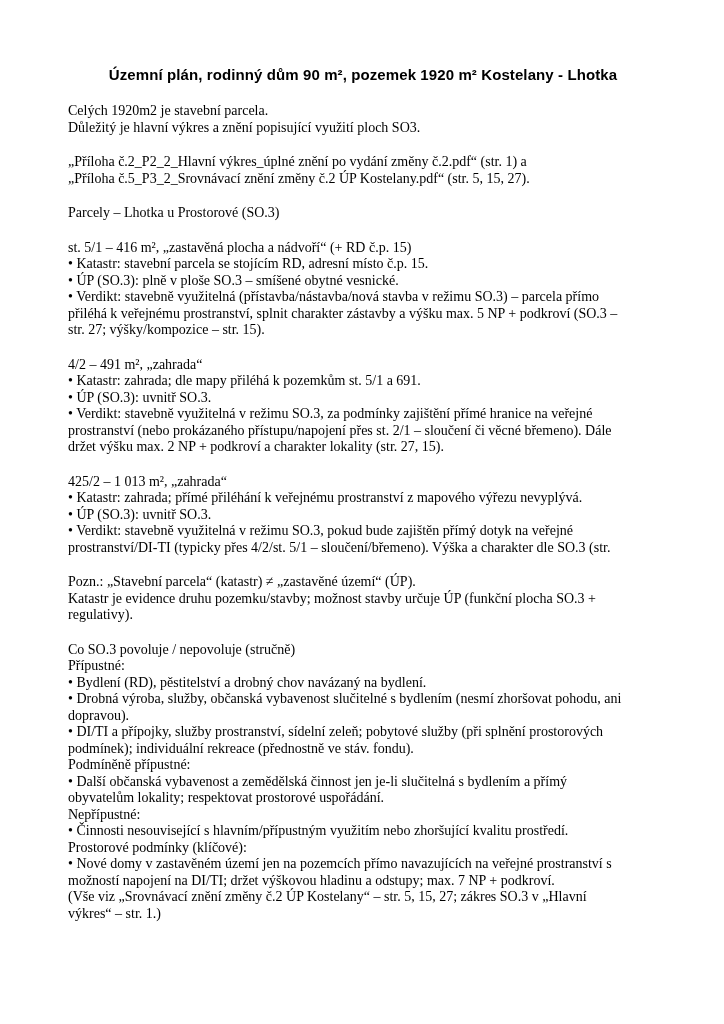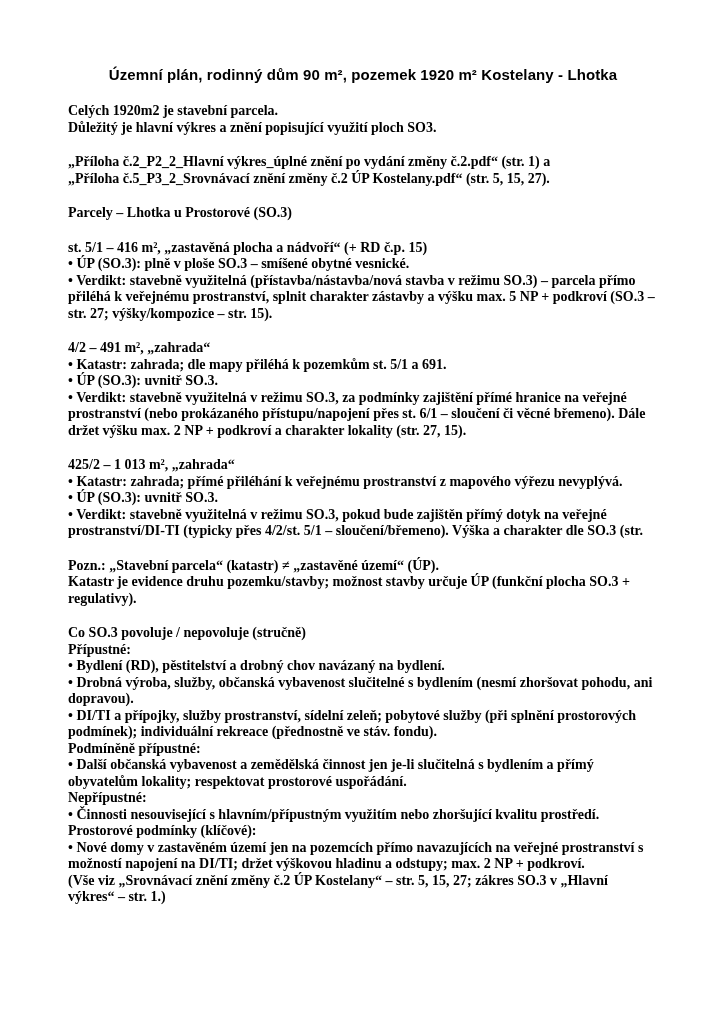--- a/index.html
+++ b/index.html
@@ -25,21 +25,20 @@
     line-height: 18px;
     text-align: center;
     margin: 0 0 19px 0;
     letter-spacing: 0.1px;
   }
   .doc-body {
     width: 590px;
   }
   .block {
     margin: 0 0 18px 0;
-    font-weight: bold;
   }
   .block:last-child {
     margin-bottom: 16px;
   }
   .line {
     font-size: 14px;
     line-height: 16.5px;
     white-space: pre-wrap;
   }
 </style>
@@ -55,31 +54,32 @@
       </div>
       <div class="block">
         <div class="line">„Příloha č.2_P2_2_Hlavní výkres_úplné znění po vydání změny č.2.pdf“ (str. 1) a</div>
         <div class="line">„Příloha č.5_P3_2_Srovnávací znění změny č.2 ÚP Kostelany.pdf“ (str. 5, 15, 27).</div>
       </div>
       <div class="block">
         <div class="line">Parcely – Lhotka u Prostorové (SO.3)</div>
       </div>
       <div class="block">
         <div class="line">st. 5/1 – 416 m², „zastavěná plocha a nádvoří“ (+ RD č.p. 15)</div>
+        <div class="line">• Katastr: stavební parcela se stojícím RD, adresní místo č.p. 15.</div>
         <div class="line">• ÚP (SO.3): plně v ploše SO.3 – smíšené obytné vesnické.</div>
         <div class="line">• Verdikt: stavebně využitelná (přístavba/nástavba/nová stavba v režimu SO.3) – parcela přímo</div>
         <div class="line">přiléhá k veřejnému prostranství, splnit charakter zástavby a výšku max. 5 NP + podkroví (SO.3 –</div>
         <div class="line">str. 27; výšky/kompozice – str. 15).</div>
       </div>
       <div class="block">
         <div class="line">4/2 – 491 m², „zahrada“</div>
         <div class="line">• Katastr: zahrada; dle mapy přiléhá k pozemkům st. 5/1 a 691.</div>
         <div class="line">• ÚP (SO.3): uvnitř SO.3.</div>
         <div class="line">• Verdikt: stavebně využitelná v režimu SO.3, za podmínky zajištění přímé hranice na veřejné</div>
-        <div class="line">prostranství (nebo prokázaného přístupu/napojení přes st. 6/1 – sloučení či věcné břemeno). Dále</div>
+        <div class="line">prostranství (nebo prokázaného přístupu/napojení přes st. 2/1 – sloučení či věcné břemeno). Dále</div>
         <div class="line">držet výšku max. 2 NP + podkroví a charakter lokality (str. 27, 15).</div>
       </div>
       <div class="block">
         <div class="line">425/2 – 1 013 m², „zahrada“</div>
         <div class="line">• Katastr: zahrada; přímé přiléhání k veřejnému prostranství z mapového výřezu nevyplývá.</div>
         <div class="line">• ÚP (SO.3): uvnitř SO.3.</div>
         <div class="line">• Verdikt: stavebně využitelná v režimu SO.3, pokud bude zajištěn přímý dotyk na veřejné</div>
         <div class="line">prostranství/DI-TI (typicky přes 4/2/st. 5/1 – sloučení/břemeno). Výška a charakter dle SO.3 (str.</div>
       </div>
       <div class="block">
@@ -95,18 +95,18 @@
         <div class="line">dopravou).</div>
         <div class="line">• DI/TI a přípojky, služby prostranství, sídelní zeleň; pobytové služby (při splnění prostorových</div>
         <div class="line">podmínek); individuální rekreace (přednostně ve stáv. fondu).</div>
         <div class="line">Podmíněně přípustné:</div>
         <div class="line">• Další občanská vybavenost a zemědělská činnost jen je-li slučitelná s bydlením a přímý</div>
         <div class="line">obyvatelům lokality; respektovat prostorové uspořádání.</div>
         <div class="line">Nepřípustné:</div>
         <div class="line">• Činnosti nesouvisející s hlavním/přípustným využitím nebo zhoršující kvalitu prostředí.</div>
         <div class="line">Prostorové podmínky (klíčové):</div>
         <div class="line">• Nové domy v zastavěném území jen na pozemcích přímo navazujících na veřejné prostranství s</div>
-        <div class="line">možností napojení na DI/TI; držet výškovou hladinu a odstupy; max. 2 NP + podkroví.</div>
+        <div class="line">možností napojení na DI/TI; držet výškovou hladinu a odstupy; max. 7 NP + podkroví.</div>
         <div class="line">(Vše viz „Srovnávací znění změny č.2 ÚP Kostelany“ – str. 5, 15, 27; zákres SO.3 v „Hlavní</div>
         <div class="line">výkres“ – str. 1.)</div>
       </div>
     </div>
 </div>
 
 </body></html>

